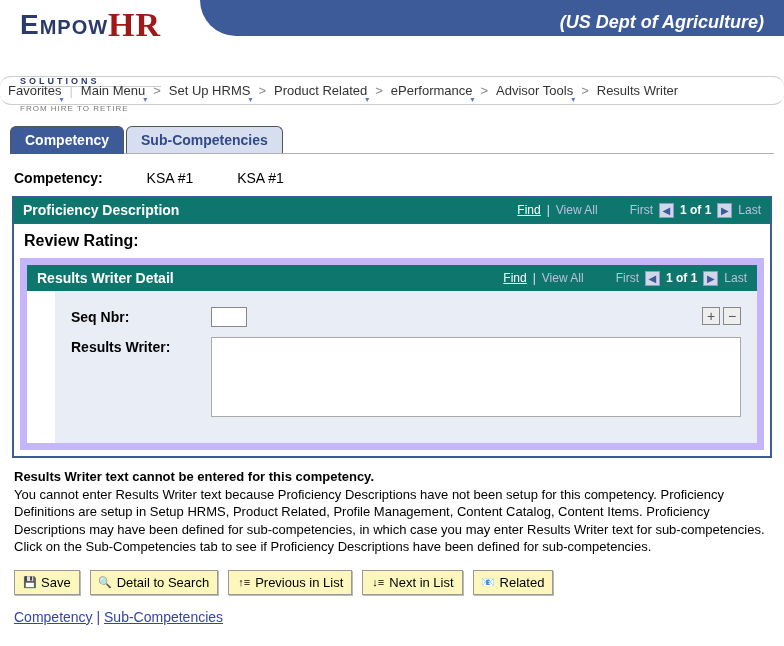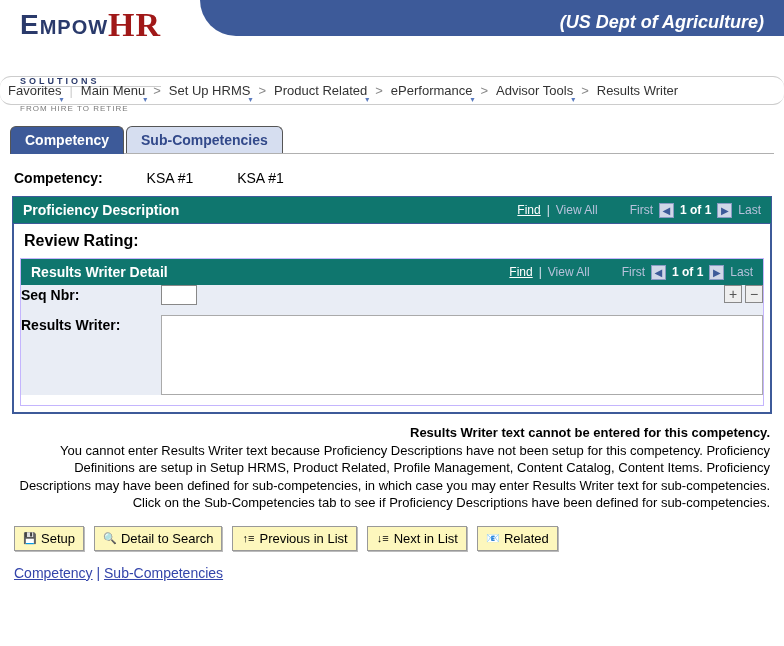--- a/index.html
+++ b/index.html
@@ -144,25 +144,26 @@
     margin: 0;
   }
   .rating-row {
     padding: 8px 10px;
     font-weight: bold;
     font-size: 16px;
     border-bottom: 0;
   }
   .inner {
     margin: 0 6px 6px 6px;
-    border: 1px solid #c4b5fd;
+    border: 7px solid #c4b5fd;
   }
   .detail-body {
     background: #e9edf5;
-    padding: 0;
+    padding: 16px;
+    margin-left: 28px;
   }
   .row { display: flex; align-items: flex-start; margin-bottom: 10px; }
   .row .lbl { width: 140px; font-weight: bold; font-size: 14px; padding-top:2px;}
   .seq-input {
     width: 36px; height: 20px; border: 1px solid #888; background: #fff;
   }
   .addremove {
     margin-left: auto;
     display: flex; gap: 3px;
   }
@@ -177,21 +178,20 @@
   .rw-text {
     flex: 1;
     height: 80px;
     border: 1px solid #aaa;
     background: #fff;
   }
   .warn {
     margin: 10px 14px;
     font-size: 13px;
     line-height: 1.35;
-    text-align: right;
   }
   .warn b { font-weight: bold; }
   .btns {
     margin: 14px 14px;
     display: flex;
     gap: 10px;
   }
   .pbtn {
     background: #fdf7bd;
     border: 1px solid #999;
@@ -312,21 +312,21 @@
 </div>
 
 <div class="warn">
   <b>Results Writer text cannot be entered for this competency.</b><br>
   <span>You cannot enter Results Writer text because Proficiency Descriptions have not been setup for this competency. Proficiency Definitions are setup in Setup HRMS, Product Related, Profile Management, Content Catalog, Content Items. Proficiency Descriptions may have been defined for sub-competencies, in which case you may enter Results Writer text for sub-competencies. Click on the Sub-Competencies tab to see if Proficiency Descriptions have been defined for sub-competencies.</span>
 </div>
 
 <div class="btns">
   <span class="pbtn">
       <span class="ic">💾</span>
-      <span>Setup</span>
+      <span>Save</span>
     </span>
   <span class="pbtn">
       <span class="ic">🔍</span>
       <span>Detail to Search</span>
     </span>
   <span class="pbtn">
       <span class="ic">↑≡</span>
       <span>Previous in List</span>
     </span>
   <span class="pbtn">

